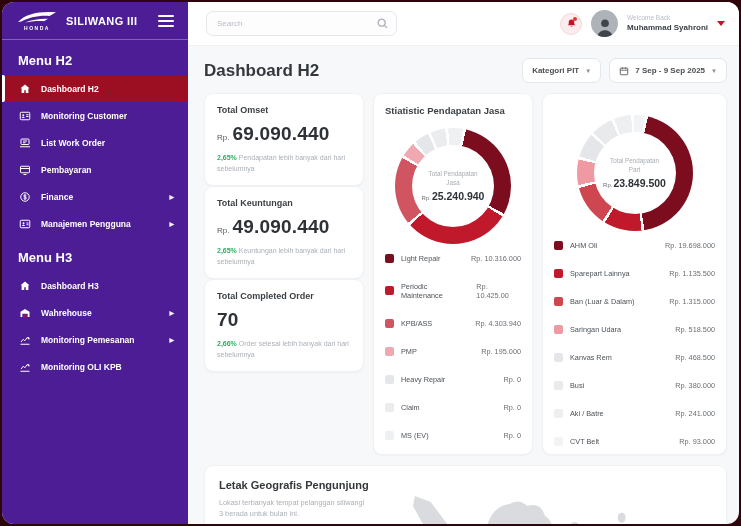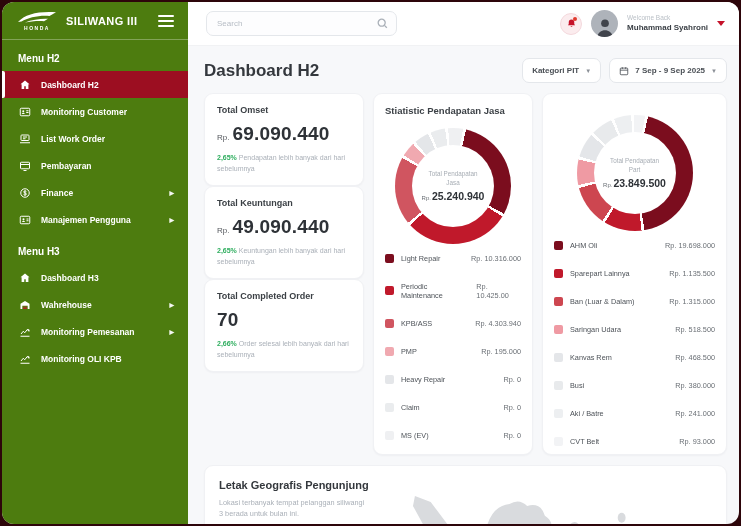--- a/index.html
+++ b/index.html
@@ -1,30 +1,30 @@
 <!DOCTYPE html>
 <html><head>
 <meta charset="utf-8">
 <style>
   * { margin:0; padding:0; box-sizing:border-box; }
   html,body { width:741px; height:526px; font-family:"Liberation Sans", sans-serif; }
   body { background:#2d050a; overflow:hidden; }
   .frame { position:absolute; inset:2px; border-radius:12px; overflow:hidden; display:flex; background:#f7f8fa; }
 
   
-  .sidebar { width:186px; background:#4d7c0f; color:#fff; flex-shrink:0; display:flex; flex-direction:column; }
+  .sidebar { width:186px; background:#4c1d95; color:#fff; flex-shrink:0; display:flex; flex-direction:column; }
   .side-head { display:flex; align-items:center; justify-content:space-between; padding:9px 14px 8px 14px; border-bottom:1px solid rgba(255,255,255,.3); }
   .brand { display:flex; align-items:center; gap:8px; }
   .honda-logo { display:flex; flex-direction:column; align-items:center; width:42px; }
   .honda-logo svg { width:40px; height:13px; display:block; }
   .honda-word { font-size:5px; font-weight:bold; letter-spacing:1.5px; color:#fff; margin-top:1px; }
   .app-title { font-size:11px; font-weight:bold; letter-spacing:.4px; }
   .hamburger { width:16px; cursor:pointer; }
   .hamburger span { display:block; height:2px; background:#fff; border-radius:2px; margin:3px 0; }
-  .side-section-label { font-size:10px; font-weight:bold; padding:13px 16px 7px 16px; }
+  .side-section-label { font-size:13px; font-weight:bold; padding:13px 16px 7px 16px; }
   .side-item { position:relative; display:flex; align-items:center; gap:10px; padding:7px 14px 7px 16px; font-size:8.5px; font-weight:bold; cursor:pointer; }
   .side-item.active { background:#9c0e21; }
   .side-item.active::before { content:""; position:absolute; left:0; top:0; bottom:0; width:3px; background:#fff; border-radius:0 2px 2px 0; }
   .side-item .ico { width:13px; height:13px; flex-shrink:0; display:flex; align-items:center; justify-content:center; }
   .side-item .ico svg { width:12px; height:12px; }
   .side-item .arrow { margin-left:auto; font-size:6px; opacity:.95; }
 
   
   .main { flex:1; display:flex; flex-direction:column; min-width:0; }
   .topbar { height:44px; background:#fff; display:flex; align-items:center; padding:0 14px 0 18px; border-bottom:1px solid #f1f2f4; }

